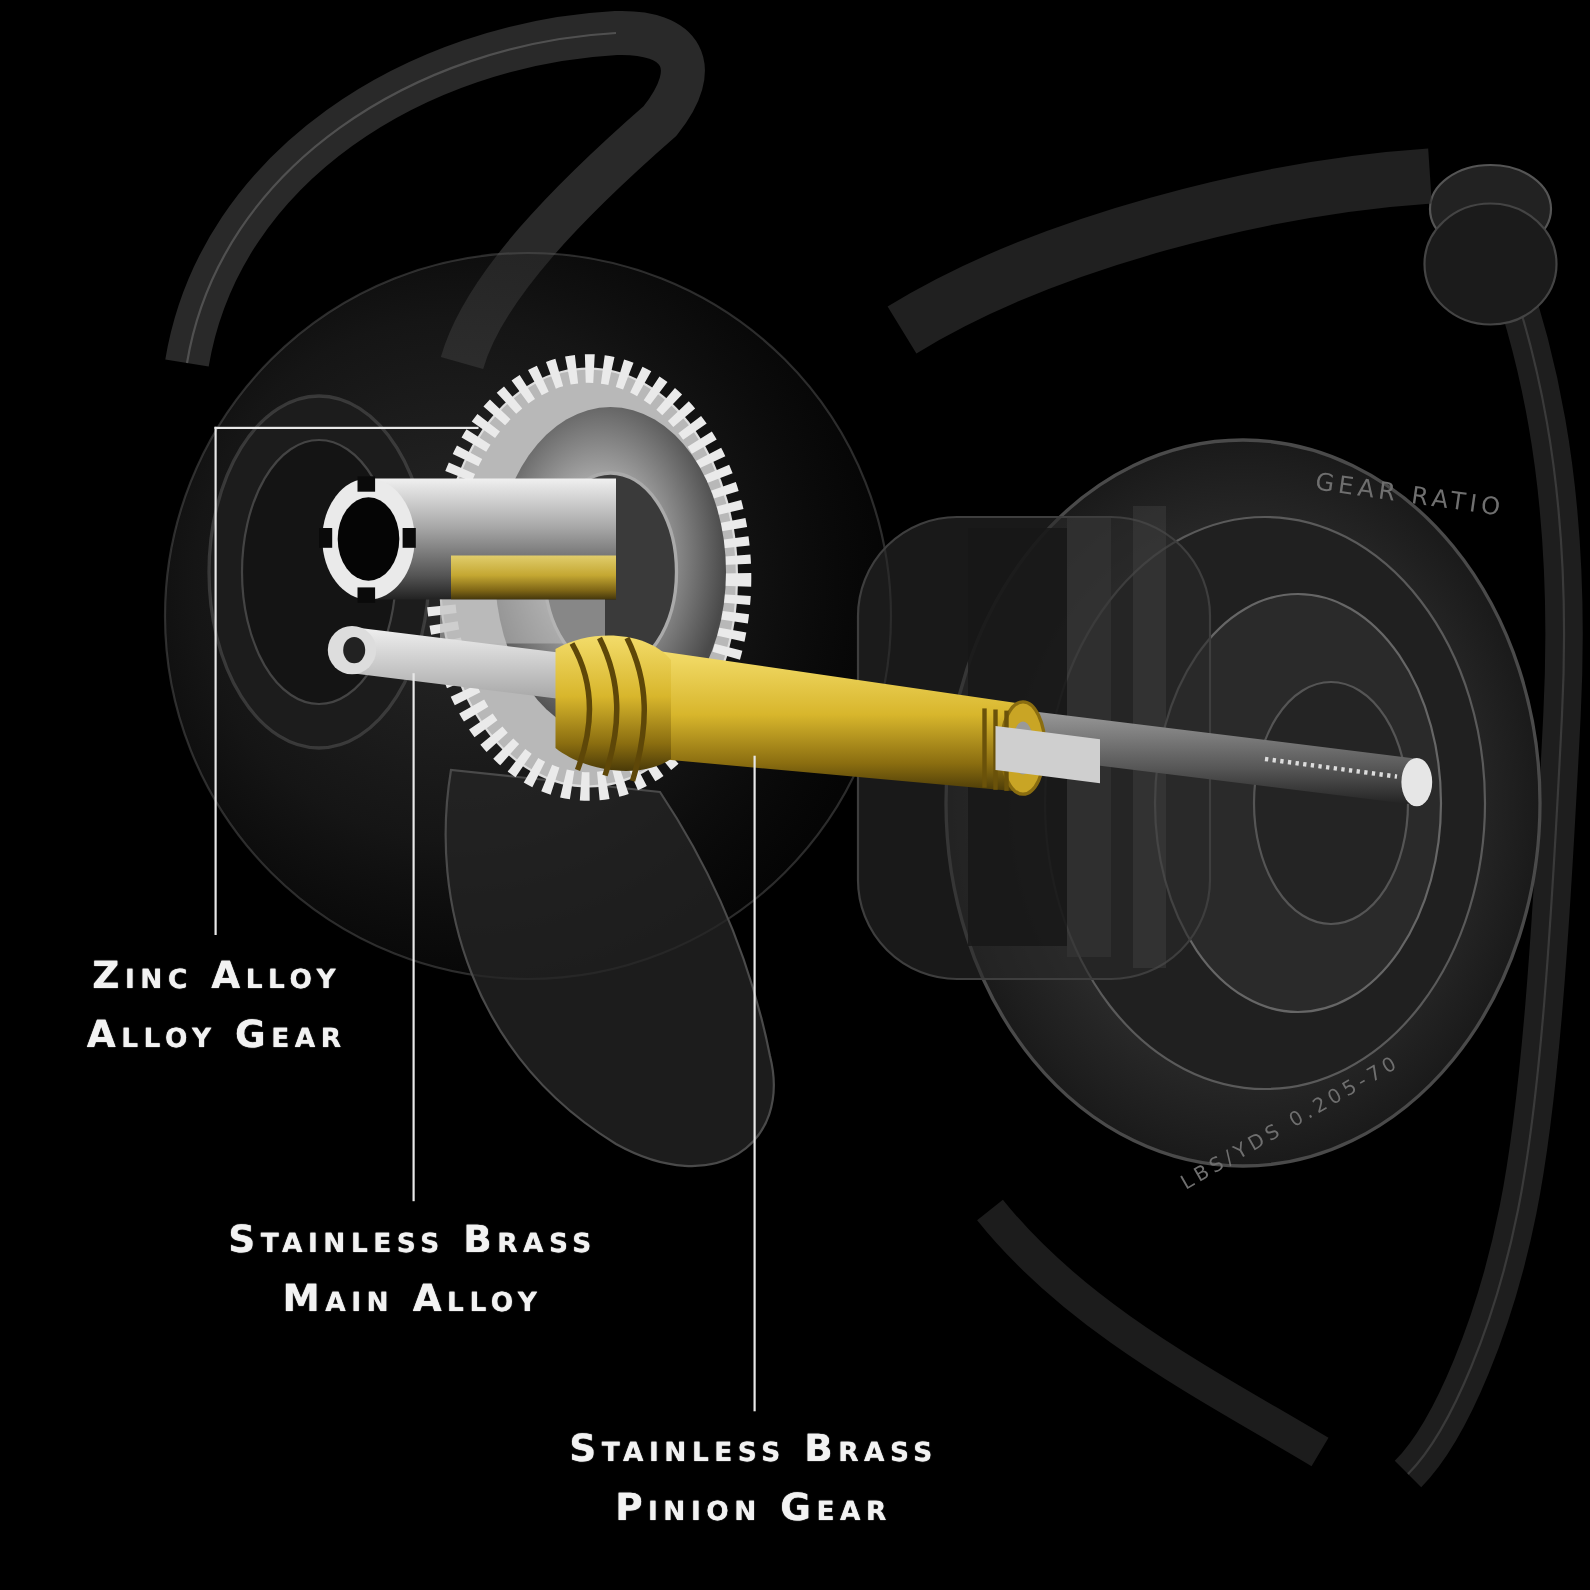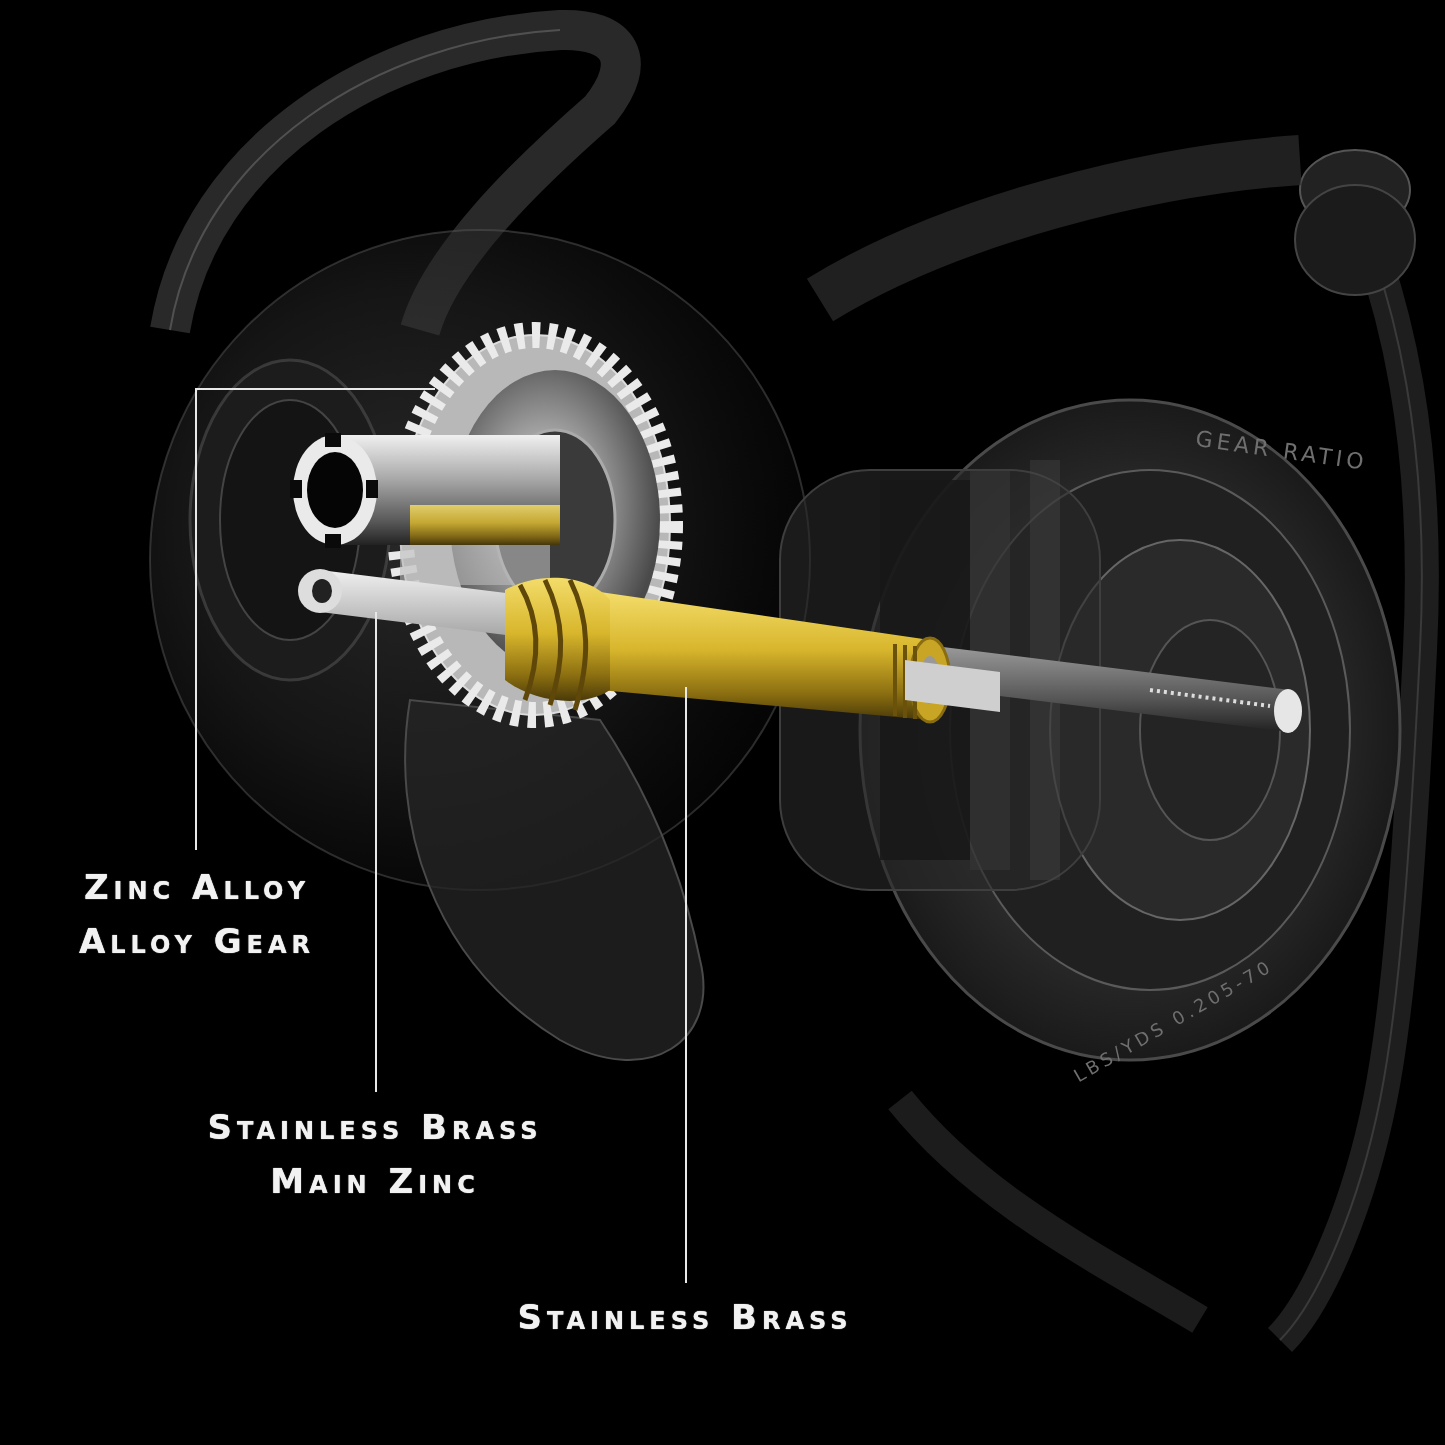--- a/index.html
+++ b/index.html
@@ -141,20 +141,21 @@
   <div class="leader" style="left:375px; top:612px; width:2px; height:480px;"></div>
   <div class="leader" style="left:685px; top:687px; width:2px; height:596px;"></div>
 
   <div class="label" style="left:72px; top:860px; width:250px;">
     <span>Zinc Alloy</span>
     <span>Alloy Gear</span>
   </div>
 
   <div class="label" style="left:180px; top:1100px; width:390px;">
     <span>Stainless Brass</span>
-    <span>Main Zinc</span>
+    <span>Main Alloy</span>
   </div>
 
   <div class="label" style="left:470px; top:1290px; width:430px;">
     <span>Stainless Brass</span>
+    <span>Pinion Gear</span>
   </div>
 
 </div>
 
 </body></html>

